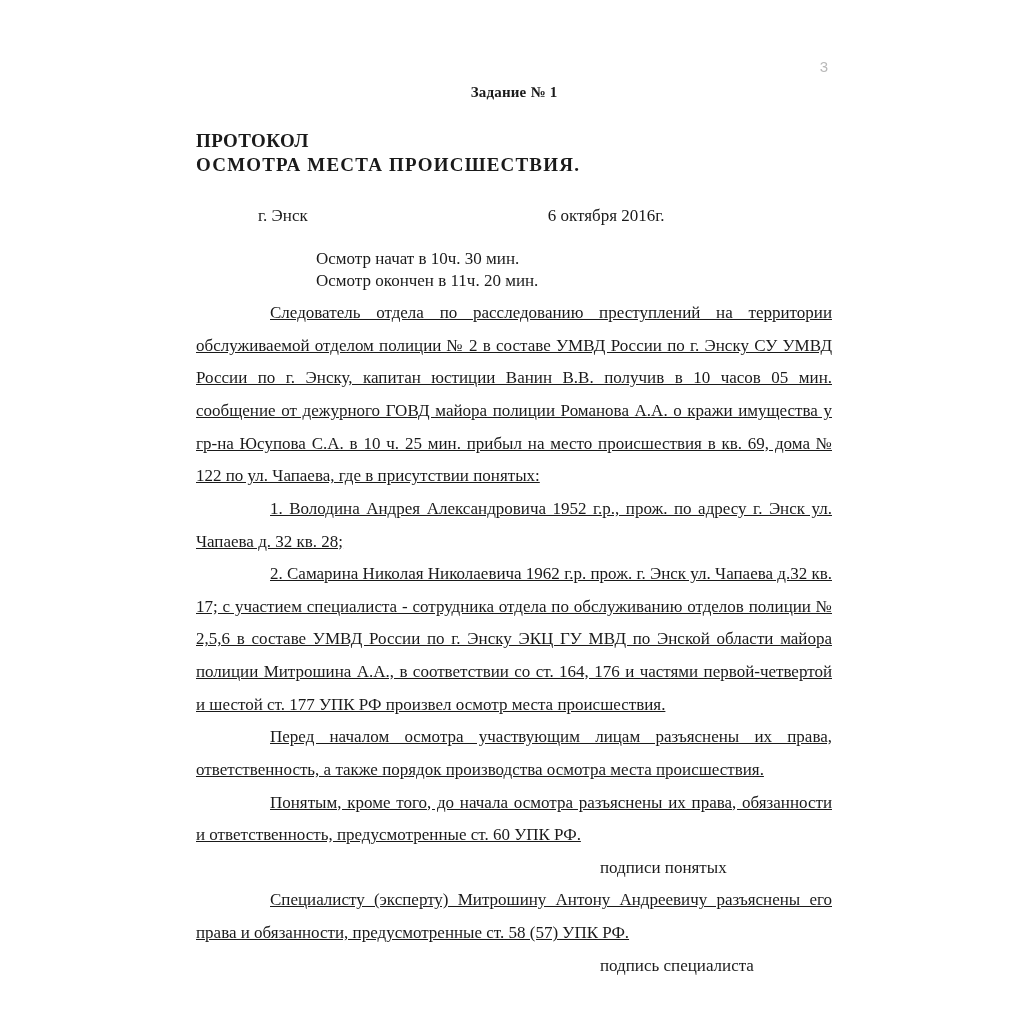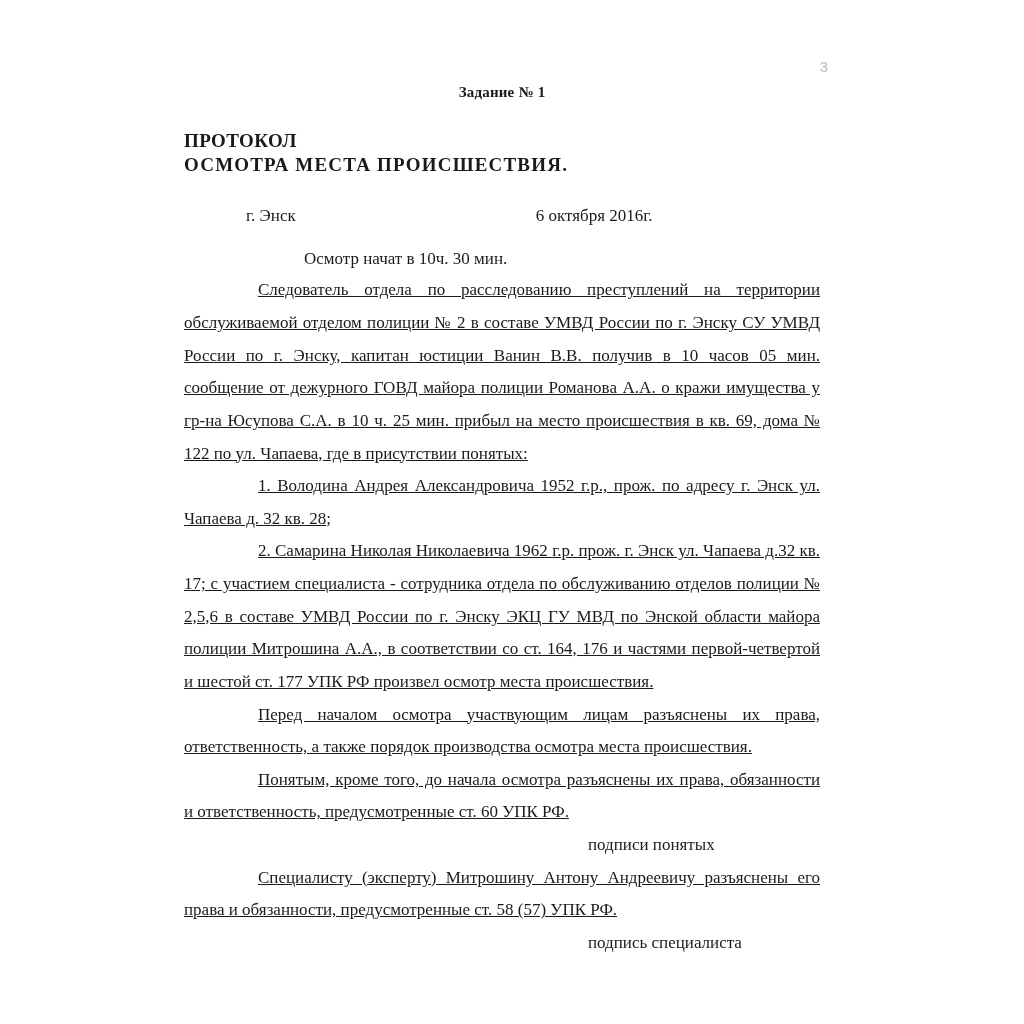--- a/index.html
+++ b/index.html
@@ -31,21 +31,21 @@
     right: 196px;
     font-size: 15px;
     color: #b9b9b9;
     font-family: "Liberation Sans", "DejaVu Sans", sans-serif;
     letter-spacing: 0;
   }
 
   
   .content {
     position: absolute;
-    left: 184px;
+    left: 196px;
     top: 84px;
     width: 636px;
   }
 
   .task-heading {
     text-align: center;
     font-weight: bold;
     font-size: 15px;
     letter-spacing: 0.2px;
     margin: 0 0 28px 0;
@@ -126,20 +126,21 @@
       <span class="line2">ОСМОТРА  МЕСТА  ПРОИСШЕСТВИЯ.</span>
     </div>
 
     <div class="place-date">
       <span class="city">г. Энск</span>
       <span class="date">6 октября 2016г.</span>
     </div>
 
     <div class="times">
       <span class="t-line">Осмотр  начат в 10ч. 30 мин.</span>
+      <span class="t-line">Осмотр окончен в 11ч. 20 мин.</span>
     </div>
 
     <p class="body-par first">Следователь отдела по расследованию преступлений на территории обслуживаемой отделом полиции № 2 в составе УМВД России по г. Энску СУ УМВД России по г. Энску, капитан юстиции Ванин В.В. получив в 10 часов 05 мин. сообщение от дежурного ГОВД майора полиции Романова А.А. о кражи имущества у гр-на Юсупова С.А. в 10 ч. 25 мин. прибыл на место происшествия в кв. 69, дома № 122 по ул. Чапаева, где в присутствии понятых:</p>
 
     <p class="body-par">1. Володина Андрея Александровича 1952 г.р., прож. по адресу г. Энск ул. Чапаева д. 32 кв. 28;</p>
 
     <p class="body-par">2. Самарина Николая Николаевича 1962 г.р. прож. г. Энск ул. Чапаева д.32 кв. 17; с участием специалиста - сотрудника отдела по обслуживанию отделов полиции № 2,5,6 в составе УМВД России по г. Энску ЭКЦ ГУ МВД по Энской области майора полиции Митрошина А.А., в соответствии со ст. 164, 176 и частями первой-четвертой и шестой ст. 177 УПК РФ произвел осмотр места происшествия.</p>
 
     <p class="body-par">Перед началом осмотра участвующим лицам разъяснены их права, ответственность, а также порядок производства осмотра места происшествия.</p>
 

